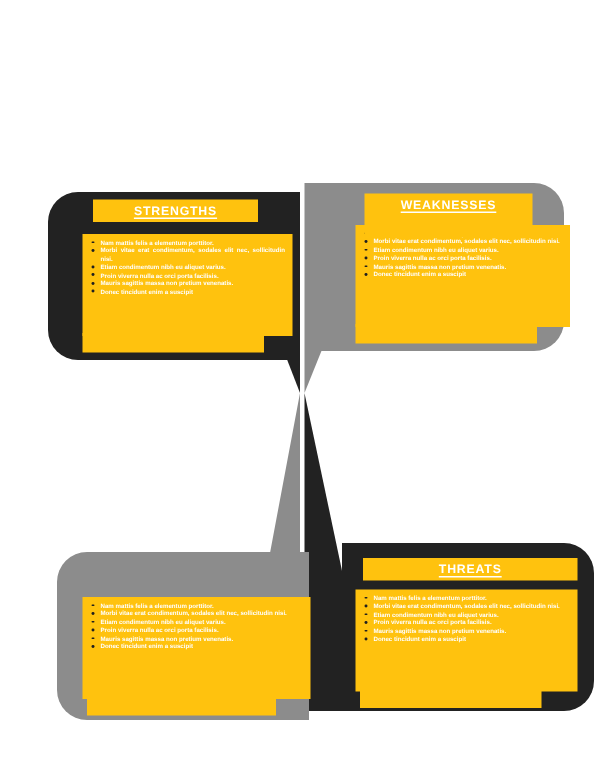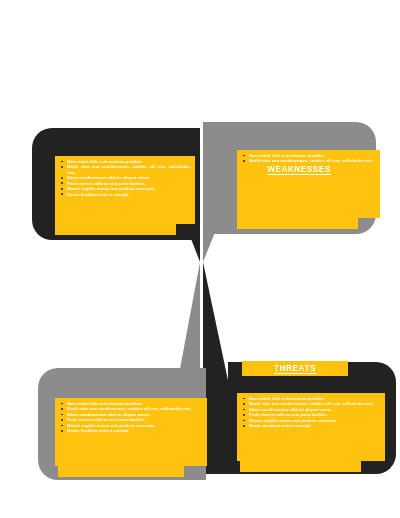--- a/index.html
+++ b/index.html
@@ -104,33 +104,33 @@
   }
 
   
   #panel-strengths { left: 32px;  top: 128px; width: 168px; height: 112px; }
   #plate-strengths { left: 62px;  top: 133px; width: 110px; height: 15px; }
   #body-strengths  { left: 55px;  top: 156px; width: 140px; height: 68px; }
   #foot-strengths  { left: 55px;  top: 222px; width: 121px; height: 13px; }
 
   
   #panel-weaknesses { left: 208px; top: 122px; width: 168px; height: 112px; }
-  #plate-weaknesses { left: 243px; top: 129px; width: 112px; height: 29px; margin-top: 33px; }
+  #plate-weaknesses { left: 243px; top: 129px; width: 112px; height: 29px; }
   #body-weaknesses  { left: 237px; top: 150px; width: 143px; height: 68px; }
   #foot-weaknesses  { left: 237px; top: 216px; width: 121px; height: 13px; }
 
   
   #panel-opportunities { left: 38px;  top: 368px; width: 168px; height: 112px; }
   #plate-opportunities { left: 59px;  top: 376px; width: 125px; height: 15px; }
   #body-opportunities  { left: 55px;  top: 398px; width: 152px; height: 68px; }
   #foot-opportunities  { left: 58px;  top: 464px; width: 126px; height: 13px; }
 
   
   #panel-threats { left: 228px; top: 362px; width: 168px; height: 112px; }
-  #plate-threats { left: 242px; top: 361px; width: 106px; height: 15px; }
+  #plate-threats { left: 242px; top: 372px; width: 143px; height: 15px; }
   #body-threats  { left: 237px; top: 393px; width: 148px; height: 68px; }
   #foot-threats  { left: 240px; top: 459px; width: 121px; height: 13px; }
 </style>
 </head>
 <body>
 
 <div id="canvas">
 
   <svg class="bowtie" viewBox="0 0 400 518">
 
@@ -141,20 +141,23 @@
     <polygon points="200,262 200,480 168,480 176,390" fill="#8C8C8C"></polygon>
 
     <polygon points="203,262 230,390 236,474 203,474" fill="#222222"></polygon>
   </svg>
 
   <div class="panel" id="panel-strengths">
     <svg class="panel-shell" viewBox="0 0 168 112" preserveAspectRatio="none">
       <path d="M20,0 H168 V112 H20 A20,20 0 0 1 0,92 V20 A20,20 0 0 1 20,0 Z" fill="#222222"></path>
     </svg>
   </div>
+  <div class="title-plate" id="plate-strengths">
+    <span>STRENGTHS</span>
+  </div>
   <div class="body-plate" id="body-strengths">
     <ul>
       <li>Nam mattis felis a elementum porttitor.</li>
       <li>Morbi vitae erat condimentum, sodales elit nec, sollicitudin nisi.</li>
       <li>Etiam condimentum nibh eu aliquet varius.</li>
       <li>Proin viverra nulla ac orci porta facilisis.</li>
       <li>Mauris sagittis massa non pretium venenatis.</li>
       <li>Donec tincidunt enim a suscipit</li>
     </ul>
   </div>

